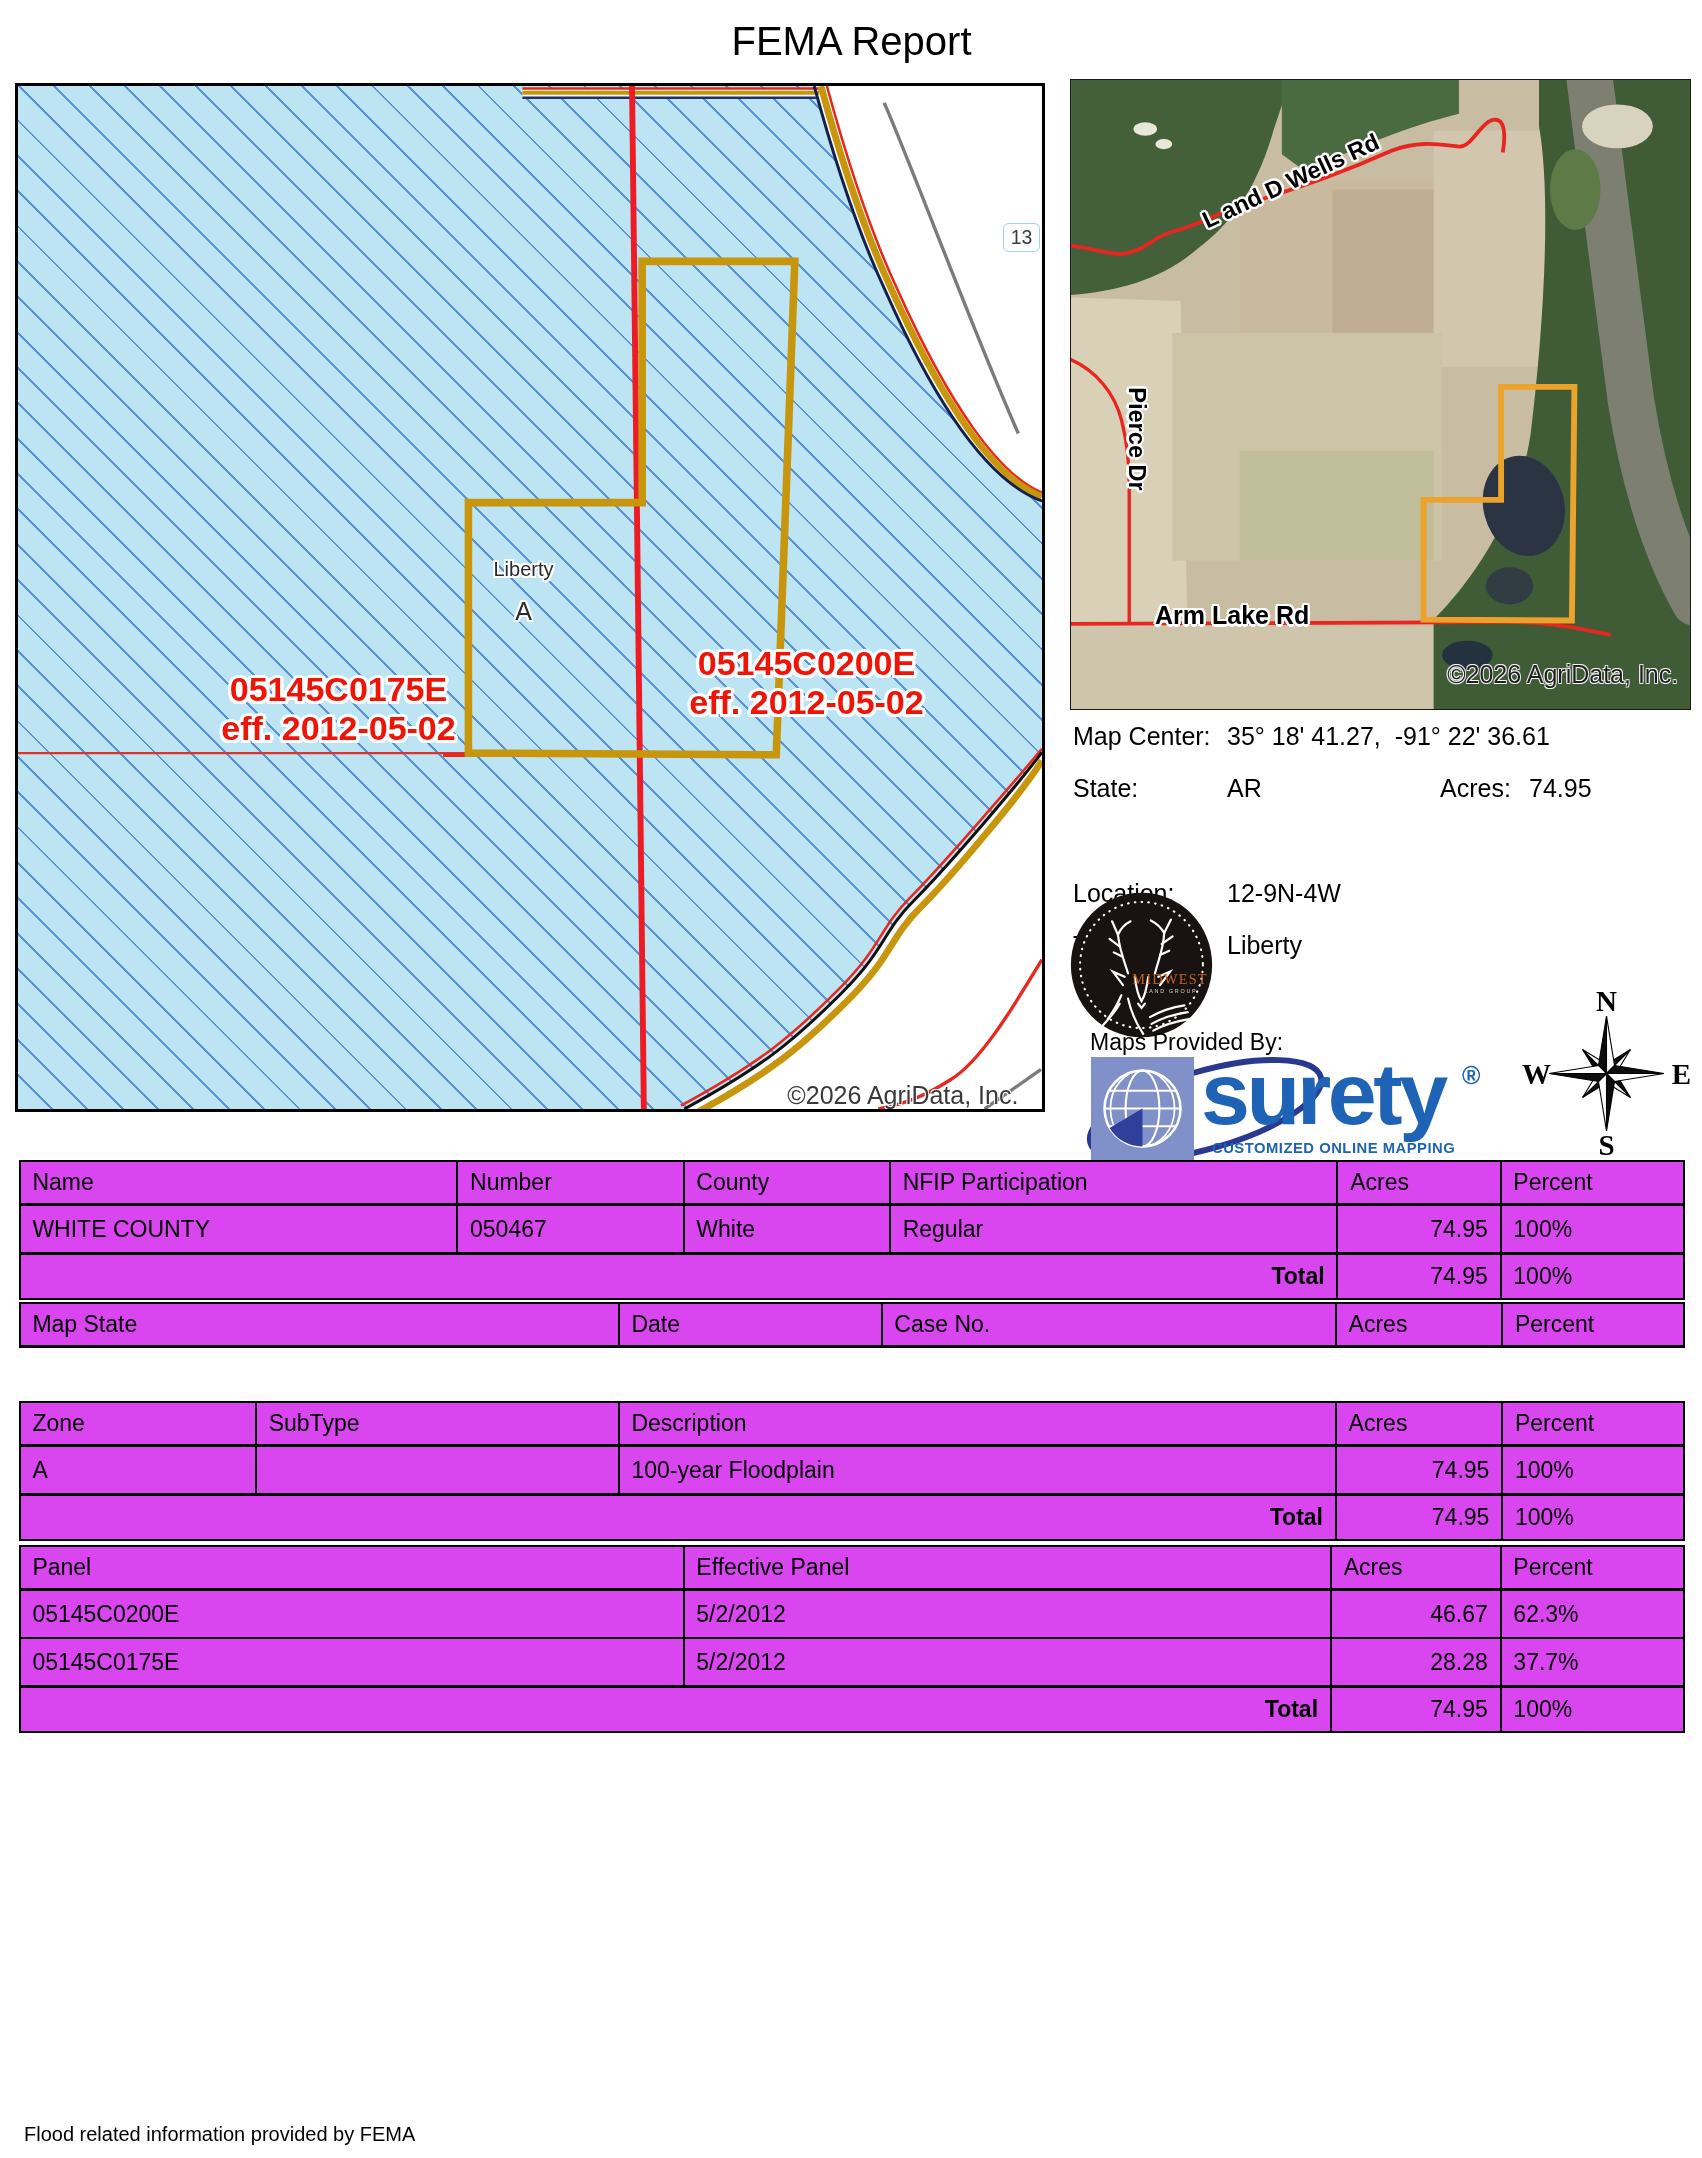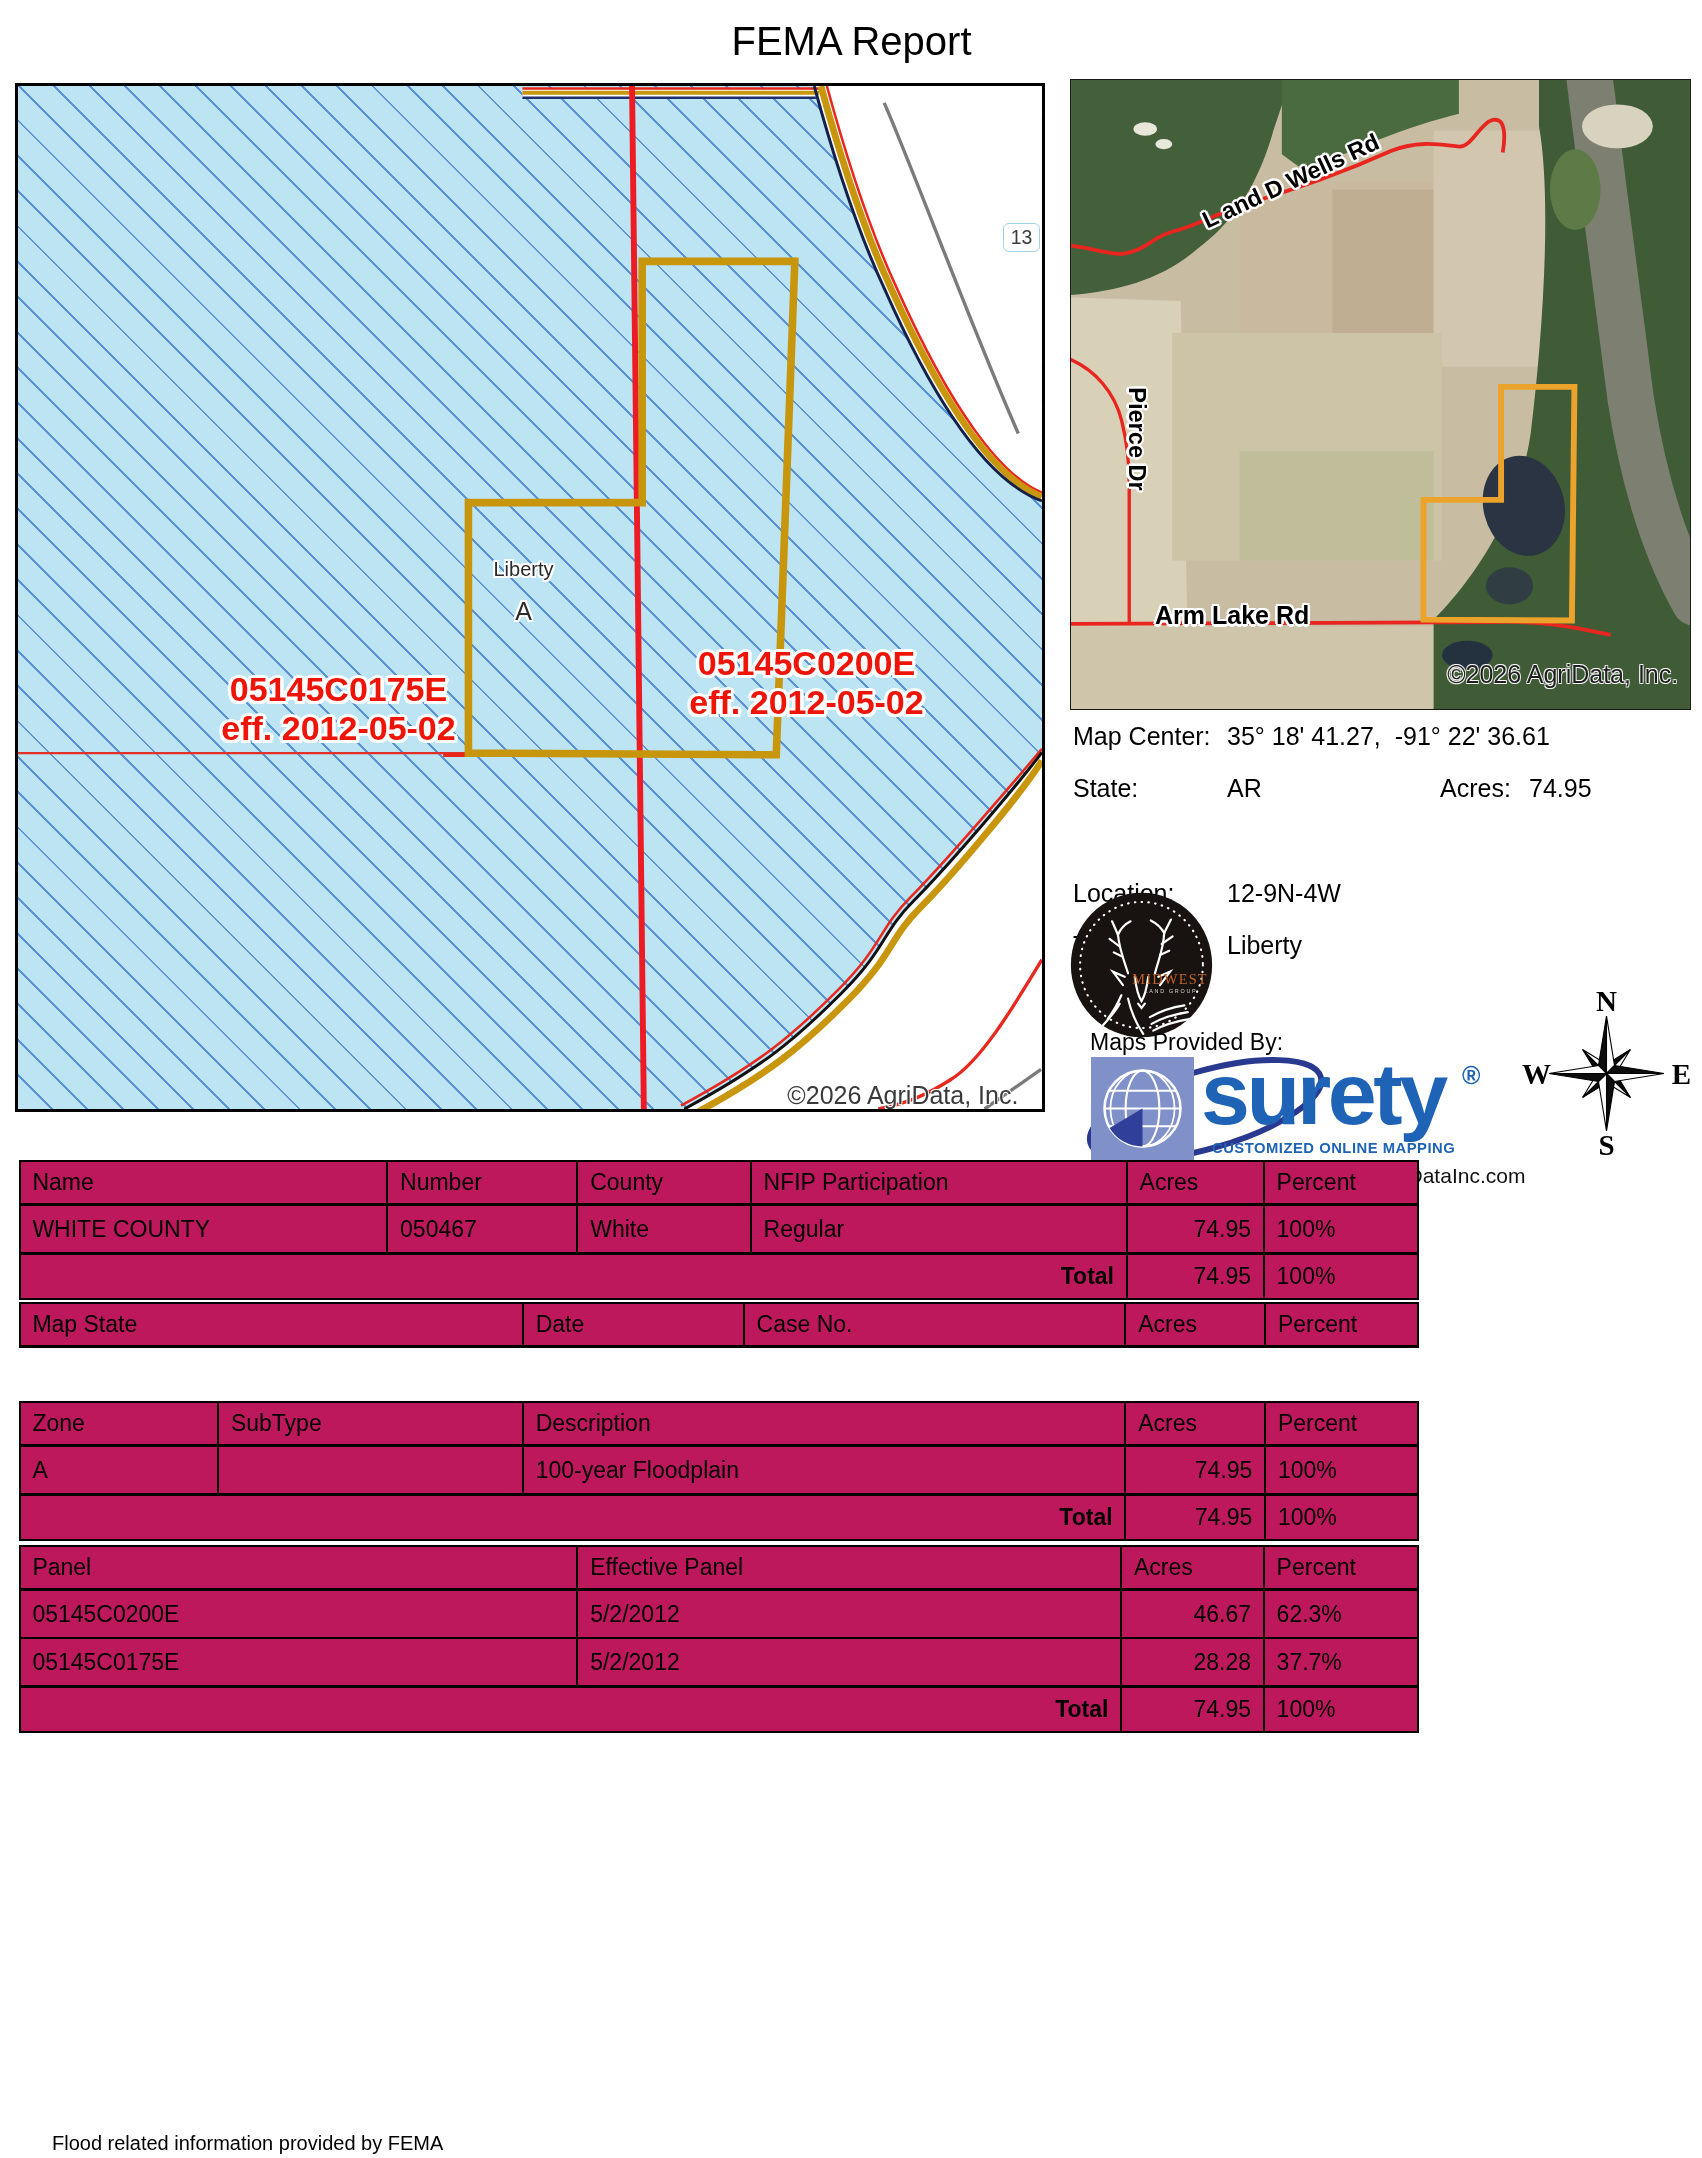--- a/index.html
+++ b/index.html
@@ -50,28 +50,28 @@
 
   
   #compass{position:absolute;left:1522px;top:987px;width:169px;height:177px;font-family:"Liberation Serif",serif;font-weight:bold;font-size:29px;}
   #compass .dir{position:absolute;}
   #c-n{top:-1.7px;left:0;width:169px;text-align:center;}
   #c-s{top:142px;left:0;width:169px;text-align:center;}
   #c-w{top:71px;left:0;}
   #c-e{top:71px;right:0;}
 
   
-  table.rpt{position:absolute;left:18.6px;width:1400px;border-collapse:collapse;table-layout:fixed;font-size:23px;background:#be185d;}
+  table.rpt{position:absolute;left:18.6px;width:1666px;border-collapse:collapse;table-layout:fixed;font-size:23px;background:#d946ef;}
   table.rpt td{border:2.5px solid #000;padding:0 11.8px;height:46px;vertical-align:middle;overflow:hidden;white-space:nowrap;}
   table.rpt tr.hdr td{height:41px;border-bottom:3.4px solid #000;}
   table.rpt tr.tot td{height:43px;border-top:3.4px solid #000;}
   td.num{text-align:right;}
   td.total-label{text-align:right;font-weight:bold;}
 
-  #footer-note{position:absolute;left:52px;top:2123px;font-size:20px;margin-top:9px;}
+  #footer-note{position:absolute;left:24px;top:2123px;font-size:20px;}
 </style>
 </head>
 <body>
 
 <div id="page-title">FEMA Report</div>
 
 <div id="flood-panel">
   <svg width="1024" height="1023" viewBox="0 0 1214 1213">
 
     <path d="M944,0 L1214,0 L1214,492 C1152,470 1090,382 1028,242 C998,178 968,88 944,0 Z" fill="#ffffff"></path>

